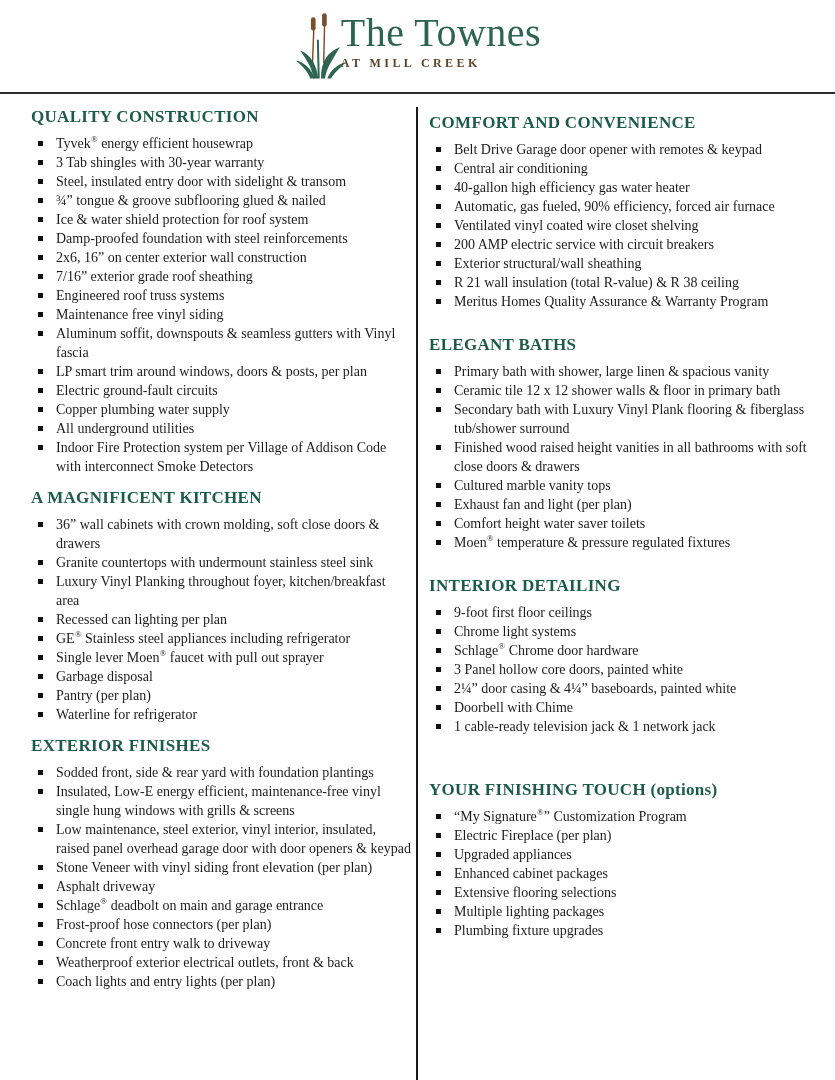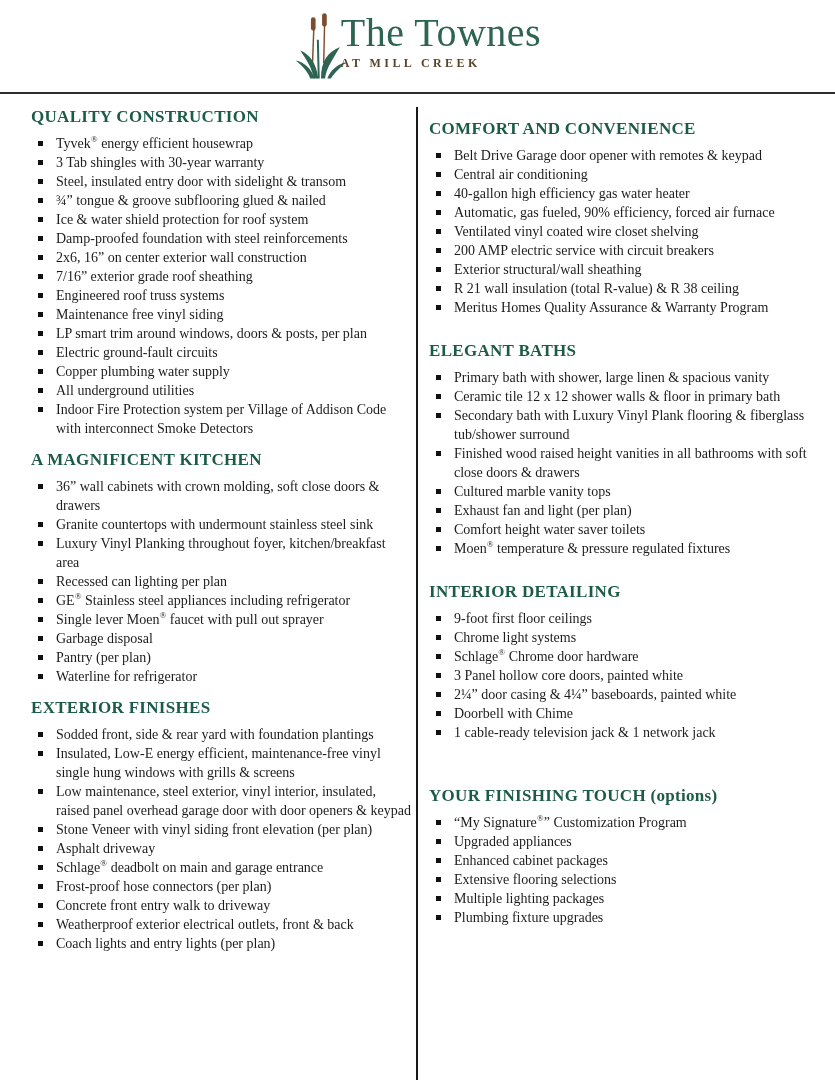--- a/index.html
+++ b/index.html
@@ -52,21 +52,21 @@
     padding-top: 13px;
     overflow: hidden;
   }
   .column { box-sizing: border-box; }
   .column-left  { flex: 0 0 416px; padding: 0 4px 0 31px; }
   .column-right { flex: 1;         padding: 0 14px 0 11px; }
   
   .feature-section { margin-top: 12px; }
   .feature-section:first-child { margin-top: 0; }
   .column-right .feature-section { margin-top: 24px; }
-  .column-right .feature-section:first-child { margin-top: 12px; }
+  .column-right .feature-section:first-child { margin-top: 6px; }
   .column-right .feature-section:nth-child(4) { margin-top: 44px; }
   .section-heading {
     font-size: 17px;
     font-weight: bold;
     color: var(--heading-green, #1d5b49);
     letter-spacing: 0.3px;
     margin: 0 0 7px 0;
   }
   .feature-list { list-style: none; margin: 0; padding: 0 0 0 6px; }
   .feature-item {
@@ -125,20 +125,21 @@
             <li class="feature-item"><span class="bullet"></span><span class="item-text">Tyvek<sup class="reg-mark">®</sup> energy efficient housewrap</span></li>
             <li class="feature-item"><span class="bullet"></span><span class="item-text">3 Tab shingles with 30-year warranty</span></li>
             <li class="feature-item"><span class="bullet"></span><span class="item-text">Steel, insulated entry door with sidelight &amp; transom</span></li>
             <li class="feature-item"><span class="bullet"></span><span class="item-text">¾” tongue &amp; groove subflooring glued &amp; nailed</span></li>
             <li class="feature-item"><span class="bullet"></span><span class="item-text">Ice &amp; water shield protection for roof system</span></li>
             <li class="feature-item"><span class="bullet"></span><span class="item-text">Damp-proofed foundation with steel reinforcements</span></li>
             <li class="feature-item"><span class="bullet"></span><span class="item-text">2x6, 16” on center exterior wall construction</span></li>
             <li class="feature-item"><span class="bullet"></span><span class="item-text">7/16” exterior grade roof sheathing</span></li>
             <li class="feature-item"><span class="bullet"></span><span class="item-text">Engineered roof truss systems</span></li>
             <li class="feature-item"><span class="bullet"></span><span class="item-text">Maintenance free vinyl siding</span></li>
+            <li class="feature-item"><span class="bullet"></span><span class="item-text">Aluminum soffit, downspouts &amp; seamless gutters with Vinyl fascia</span></li>
             <li class="feature-item"><span class="bullet"></span><span class="item-text">LP smart trim around windows, doors &amp; posts, per plan</span></li>
             <li class="feature-item"><span class="bullet"></span><span class="item-text">Electric ground-fault circuits</span></li>
             <li class="feature-item"><span class="bullet"></span><span class="item-text">Copper plumbing water supply</span></li>
             <li class="feature-item"><span class="bullet"></span><span class="item-text">All underground utilities</span></li>
             <li class="feature-item"><span class="bullet"></span><span class="item-text">Indoor Fire Protection system per Village of Addison Code with interconnect Smoke Detectors</span></li>
           </ul>
         </section>
         <section class="feature-section">
           <h2 class="section-heading">A MAGNIFICENT KITCHEN</h2>
           <ul class="feature-list">
@@ -207,20 +208,21 @@
             <li class="feature-item"><span class="bullet"></span><span class="item-text">3 Panel hollow core doors, painted white</span></li>
             <li class="feature-item"><span class="bullet"></span><span class="item-text">2¼” door casing &amp; 4¼” baseboards, painted white</span></li>
             <li class="feature-item"><span class="bullet"></span><span class="item-text">Doorbell with Chime</span></li>
             <li class="feature-item"><span class="bullet"></span><span class="item-text">1 cable-ready television jack &amp; 1 network jack</span></li>
           </ul>
         </section>
         <section class="feature-section">
           <h2 class="section-heading">YOUR FINISHING TOUCH (options)</h2>
           <ul class="feature-list">
             <li class="feature-item"><span class="bullet"></span><span class="item-text">“My Signature<sup class="reg-mark">®</sup>” Customization Program</span></li>
+            <li class="feature-item"><span class="bullet"></span><span class="item-text">Electric Fireplace (per plan)</span></li>
             <li class="feature-item"><span class="bullet"></span><span class="item-text">Upgraded appliances</span></li>
             <li class="feature-item"><span class="bullet"></span><span class="item-text">Enhanced cabinet packages</span></li>
             <li class="feature-item"><span class="bullet"></span><span class="item-text">Extensive flooring selections</span></li>
             <li class="feature-item"><span class="bullet"></span><span class="item-text">Multiple lighting packages</span></li>
             <li class="feature-item"><span class="bullet"></span><span class="item-text">Plumbing fixture upgrades</span></li>
           </ul>
         </section>
       </div>
   </main>
 

